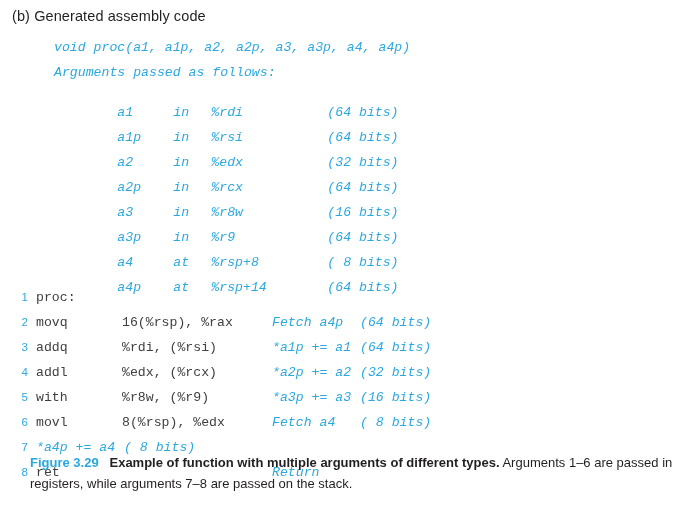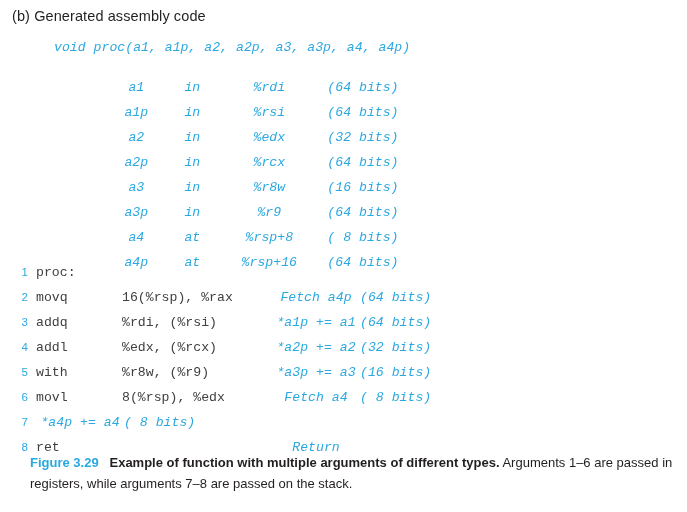--- a/index.html
+++ b/index.html
@@ -71,21 +71,20 @@
   .col-indent {
     width: 18px;
     min-width: 18px;
   }
 
   
   .cmt {
     color: #2BA8E0;
     font-style: italic;
     white-space: pre;
-    text-align: center;
   }
 
   .code-txt {
     color: #404040;
     white-space: pre;
   }
 
   .asm-mnemonic {
     display: inline-block;
     width: 86px;
@@ -175,20 +174,25 @@
   <div class="part-heading">(b) Generated assembly code</div>
 
   <div class="code-block">
 
     <div class="code-line">
       <span class="gutter-blank"></span>
       <span class="col-indent"></span>
       <span class="cmt">void proc(a1, a1p, a2, a2p, a3, a3p, a4, a4p)</span>
     </div>
 
+    <div class="code-line">
+      <span class="gutter-blank"></span>
+      <span class="col-indent"></span>
+      <span class="cmt">Arguments passed as follows:</span>
+    </div>
 
     <div class="code-line">
       <span class="gutter-blank"></span>
       <span class="col-indent"></span>
       <span class="cmt">
         <span class="arg-name">a1</span><span class="arg-loc">in</span><span class="arg-reg">%rdi</span><span class="arg-bits">(64 bits)</span>
       </span>
     </div>
 
     <div class="code-line">
@@ -236,21 +240,21 @@
       <span class="col-indent"></span>
       <span class="cmt">
         <span class="arg-name">a4</span><span class="arg-loc">at</span><span class="arg-reg">%rsp+8</span><span class="arg-bits">( 8 bits)</span>
       </span>
     </div>
 
     <div class="code-line">
       <span class="gutter-blank"></span>
       <span class="col-indent"></span>
       <span class="cmt">
-        <span class="arg-name">a4p</span><span class="arg-loc">at</span><span class="arg-reg">%rsp+16</span><span class="arg-bits">(64 bits)</span>
+        <span class="arg-name">a4p</span><span class="arg-loc">at</span><span class="arg-reg">%rsp+14</span><span class="arg-bits">(64 bits)</span>
       </span>
     </div>
 
     <div class="code-line">
       <span class="lineno">1</span>
       <span class="code-txt"><span class="asm-mnemonic">proc:</span><span class="asm-operands"></span></span>
       <span class="cmt"><span class="cmt-text"></span><span class="cmt-bits"></span></span>
     </div>
 
     <div class="code-line">

